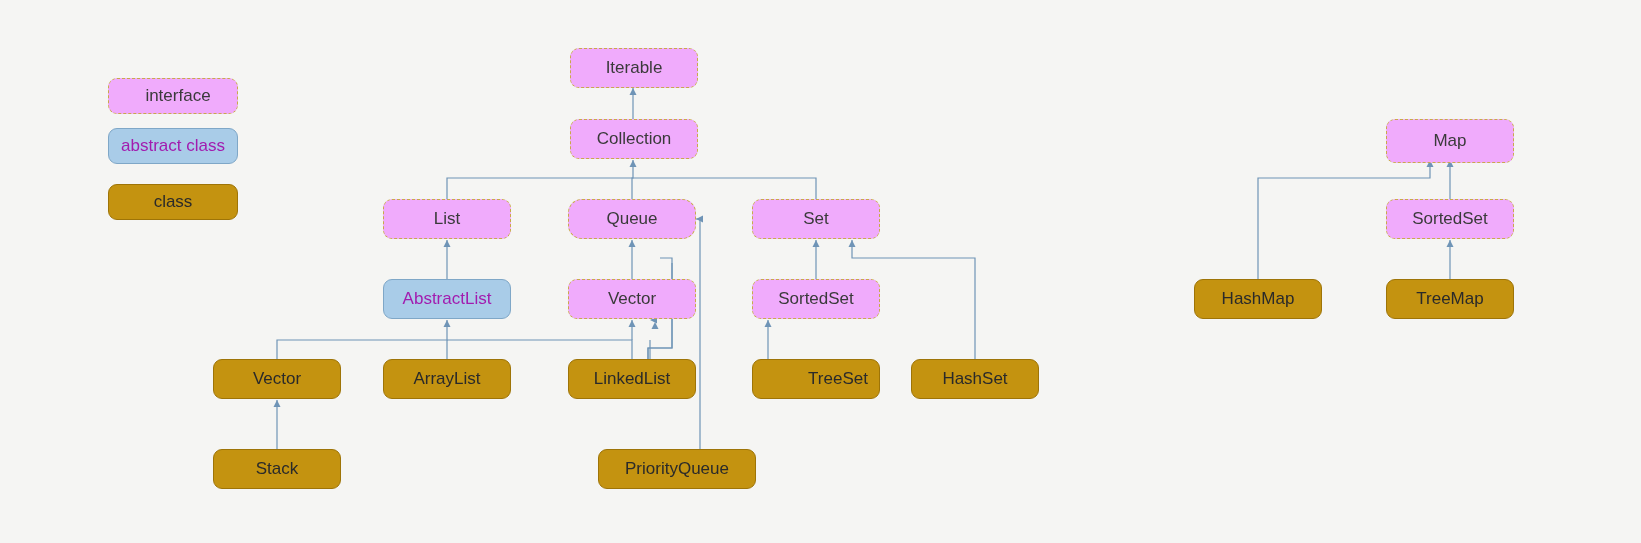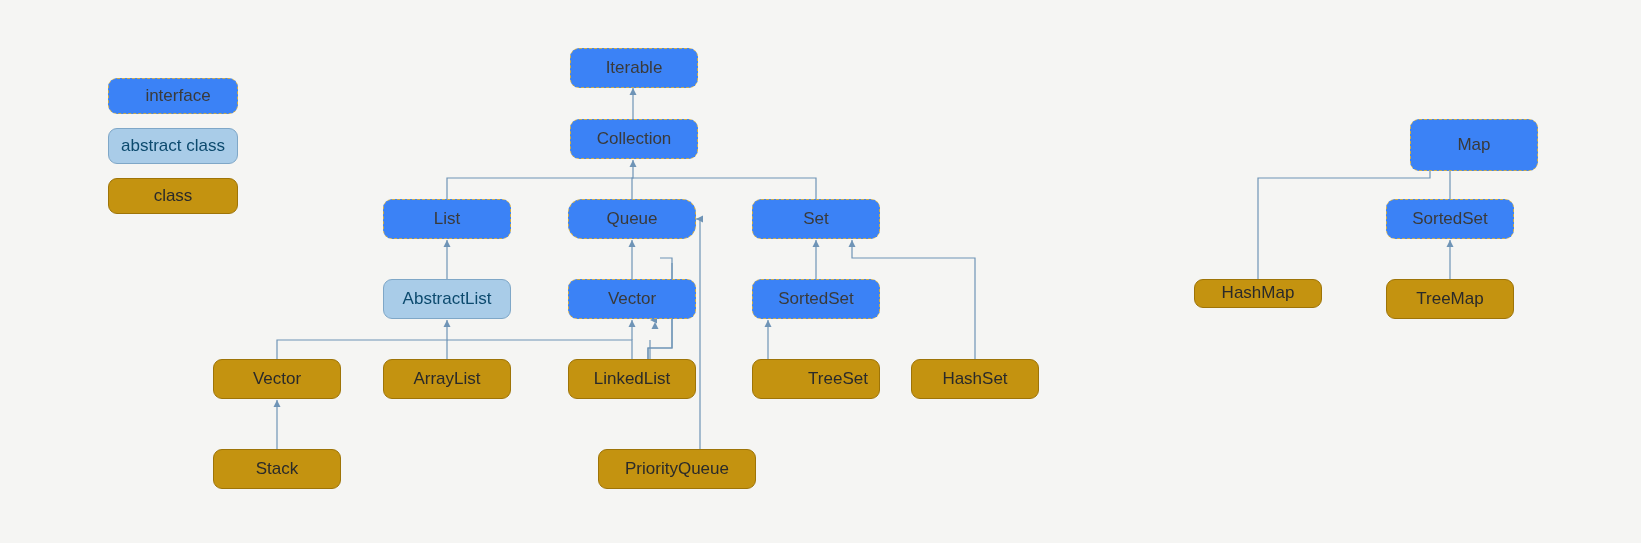--- a/index.html
+++ b/index.html
@@ -18,28 +18,28 @@
     position: absolute;
     box-sizing: border-box;
     border-radius: 9px;
     display: flex;
     align-items: center;
     justify-content: center;
     text-align: center;
     line-height: 1.2;
   }
   .interface {
-    background: #3b82f6;
+    background: #f0abfc;
     border: 1.5px dashed #c9aa4a;
     color: #3a3a3a;
   }
   .abstract {
     background: #a9cce8;
     border: 1.5px solid #7fa7c7;
-    color: #0c4a6e;
+    color: #a21caf;
     text-align: right;
   }
   .class {
     background: #c49310;
     border: 1.5px solid #9e7407;
     color: #2a2a2a;
   }
   svg.lines {
     position: absolute;
     left: 0; top: 0;
@@ -114,21 +114,21 @@
     <polyline points="1258,279 1258,178 1430,178 1430,160" marker-end="url(#arrow)"></polyline>
   </g>
 </svg>
 
 <div class="node interface" style="left:108px; top:78px; width:130px; height:36px;padding-left:10px;">
   <span>interface</span>
 </div>
 <div class="node abstract" style="left:108px; top:128px; width:130px; height:36px;">
   <span>abstract class</span>
 </div>
-<div class="node class" style="left:108px; top:178px; width:130px; height:36px;">
+<div class="node class" style="left:108px; top:184px; width:130px; height:36px;">
   <span>class</span>
 </div>
 
 <div class="node interface" style="left:570px; top:48px; width:128px; height:40px;">
   <span>Iterable</span>
 </div>
 <div class="node interface" style="left:570px; top:119px; width:128px; height:40px;">
   <span>Collection</span>
 </div>
 <div class="node interface" style="left:383px; top:199px; width:128px; height:40px;">
@@ -164,24 +164,24 @@
 <div class="node class" style="left:911px; top:359px; width:128px; height:40px;">
   <span>HashSet</span>
 </div>
 <div class="node class" style="left:213px; top:449px; width:128px; height:40px;">
   <span>Stack</span>
 </div>
 <div class="node class" style="left:598px; top:449px; width:158px; height:40px;">
   <span>PriorityQueue</span>
 </div>
 
-<div class="node interface" style="left:1386px; top:119px; width:128px; height:52px;margin-left:24px;">
+<div class="node interface" style="left:1386px; top:119px; width:128px; height:44px;">
   <span>Map</span>
 </div>
 <div class="node interface" style="left:1386px; top:199px; width:128px; height:40px;">
   <span>SortedSet</span>
 </div>
-<div class="node class" style="left:1194px; top:279px; width:128px; height:29px;">
+<div class="node class" style="left:1194px; top:279px; width:128px; height:40px;">
   <span>HashMap</span>
 </div>
 <div class="node class" style="left:1386px; top:279px; width:128px; height:40px;">
   <span>TreeMap</span>
 </div>
 
 </body></html>

